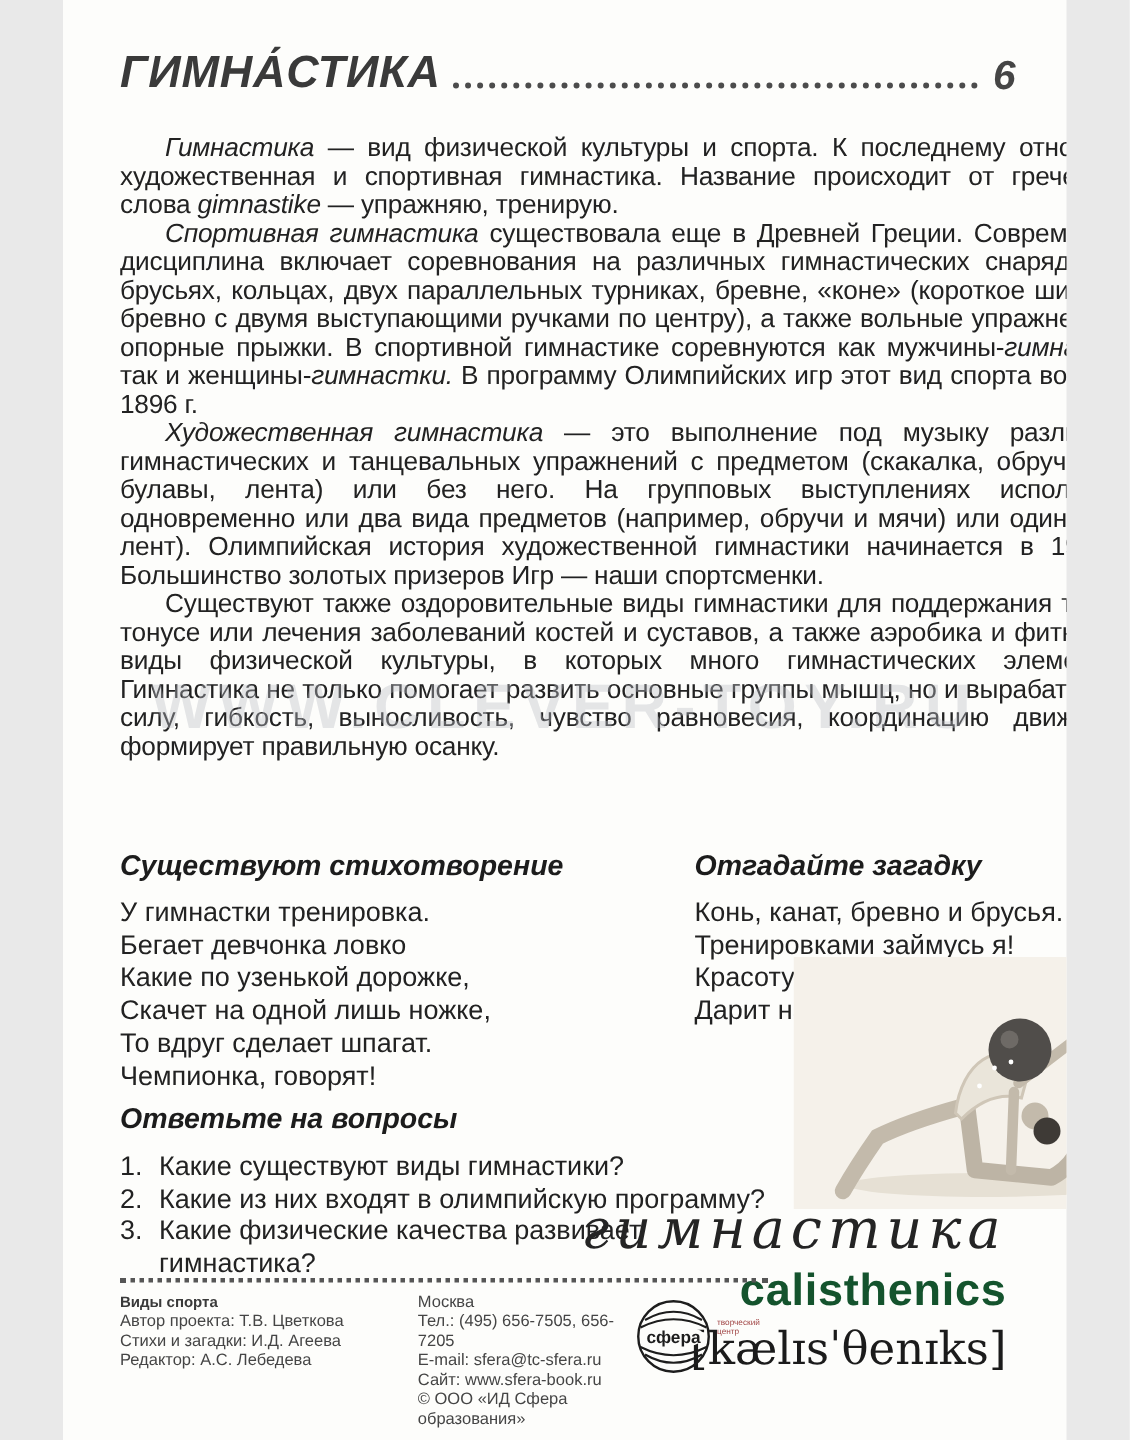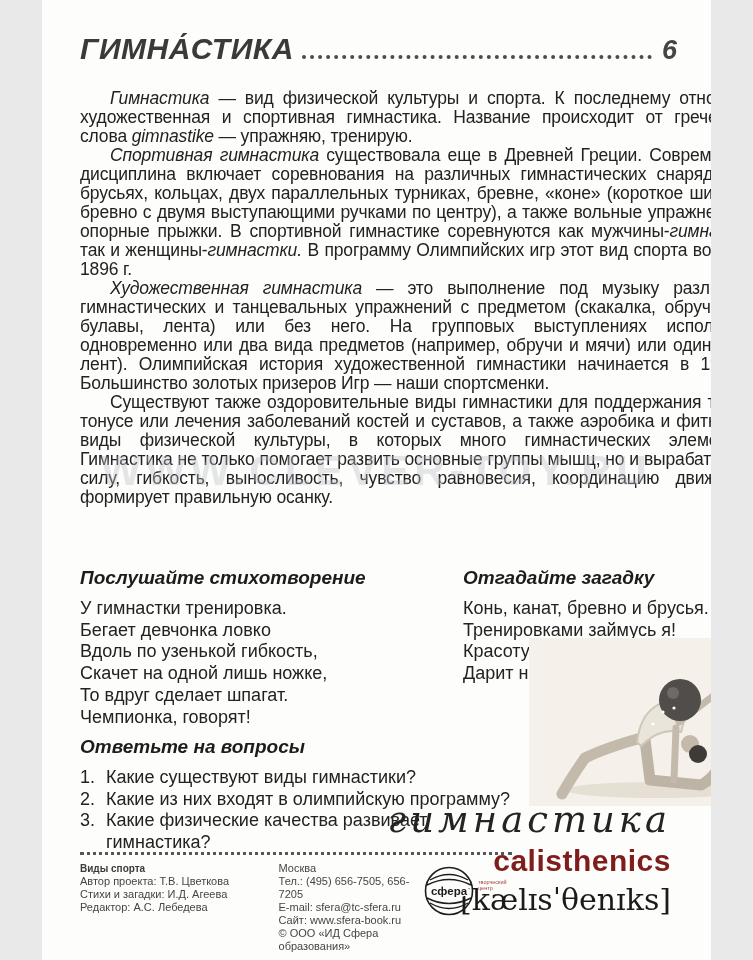--- a/index.html
+++ b/index.html
@@ -38,21 +38,21 @@
   .q-num { width:26px; flex:none; }
   
   .photo { position:absolute; top:638px; left:487px; width:255px; height:168px; }
   .photo svg { display:block; width:100%; height:100%; }
   
   .vocab { position:absolute; top:797px; right:40px; width:330px;
     text-align:right; }
   .vocab-ru { font-family:"DejaVu Serif", serif; font-style:italic;
     font-size:37px; line-height:46px; letter-spacing:4px; color:#242424; }
   .vocab-en { font-size:30px; font-weight:bold; line-height:36px;
-    letter-spacing:.5px; color:#7f1d1d; }
+    letter-spacing:.5px; color:#14532d; }
   .vocab-ipa { font-family:"DejaVu Serif", serif; font-size:30px;
     line-height:42px; color:#1b1b1b; }
   
   .footer { position:absolute; top:852px; left:38px; width:432px;
     border-top:3px dotted #565656; padding-top:7px; }
   .footer-cols { display:flex; }
   .f-left { width:212px; }
   .f-mid  { width:150px; }
   .f-title { font-size:10px; font-weight:bold; color:#3a3a3a;
     line-height:13px; }
@@ -75,25 +75,25 @@
   <div class="article">
     <p><span class="it">Гимнастика</span><span> — вид физической культуры и спорта. К последнему относятся художественная и спортивная гимнастика. Название происходит от греческого слова </span><span class="it">gimnastike</span><span> — упражняю, тренирую.</span></p>
     <p><span class="it">Спортивная гимнастика</span><span> существовала еще в Древней Греции. Современная дисциплина включает соревнования на различных гимнастических снарядах — брусьях, кольцах, двух параллельных турниках, бревне, «коне» (короткое широкое бревно с двумя выступающими ручками по центру), а также вольные упражнения и опорные прыжки. В спортивной гимнастике соревнуются как мужчины-</span><span class="it">гимнасты,</span><span> так и женщины-</span><span class="it">гимнастки.</span><span> В программу Олимпийских игр этот вид спорта вошел в 1896 г.</span></p>
     <p><span class="it">Художественная гимнастика</span><span> — это выполнение под музыку различных гимнастических и танцевальных упражнений с предметом (скакалка, обруч, мяч, булавы, лента) или без него. На групповых выступлениях используют одновременно или два вида предметов (например, обручи и мячи) или один (пять лент). Олимпийская история художественной гимнастики начинается в 1984 г. Большинство золотых призеров Игр — наши спортсменки.</span></p>
     <p><span>Существуют также оздоровительные виды гимнастики для поддержания тела в тонусе или лечения заболеваний костей и суставов, а также аэробика и фитнес — виды физической культуры, в которых много гимнастических элементов. Гимнастика не только помогает развить основные группы мышц, но и вырабатывает силу, гибкость, выносливость, чувство равновесия, координацию движений, формирует правильную осанку.</span></p>
   </div>
 
   <div class="watermark">WWW.CLEVER-TOY.RU</div>
 
   <div class="poem">
-    <div class="sec-heading">Послушайте стихотворение</div>
+    <div class="sec-heading">Существуют стихотворение</div>
     <div class="lines">
       <div>У гимнастки тренировка.</div>
       <div>Бегает девчонка ловко</div>
-      <div>Вдоль по узенькой гибкость,</div>
+      <div>Какие по узенькой дорожке,</div>
       <div>Скачет на одной лишь ножке,</div>
       <div>То вдруг сделает шпагат.</div>
       <div>Чемпионка, говорят!</div>
     </div>
   </div>
 
   <div class="riddle">
     <div class="sec-heading">Отгадайте загадку</div>
     <div class="lines">
       <div><span>Конь, канат, бревно и брусья.</span></div>

